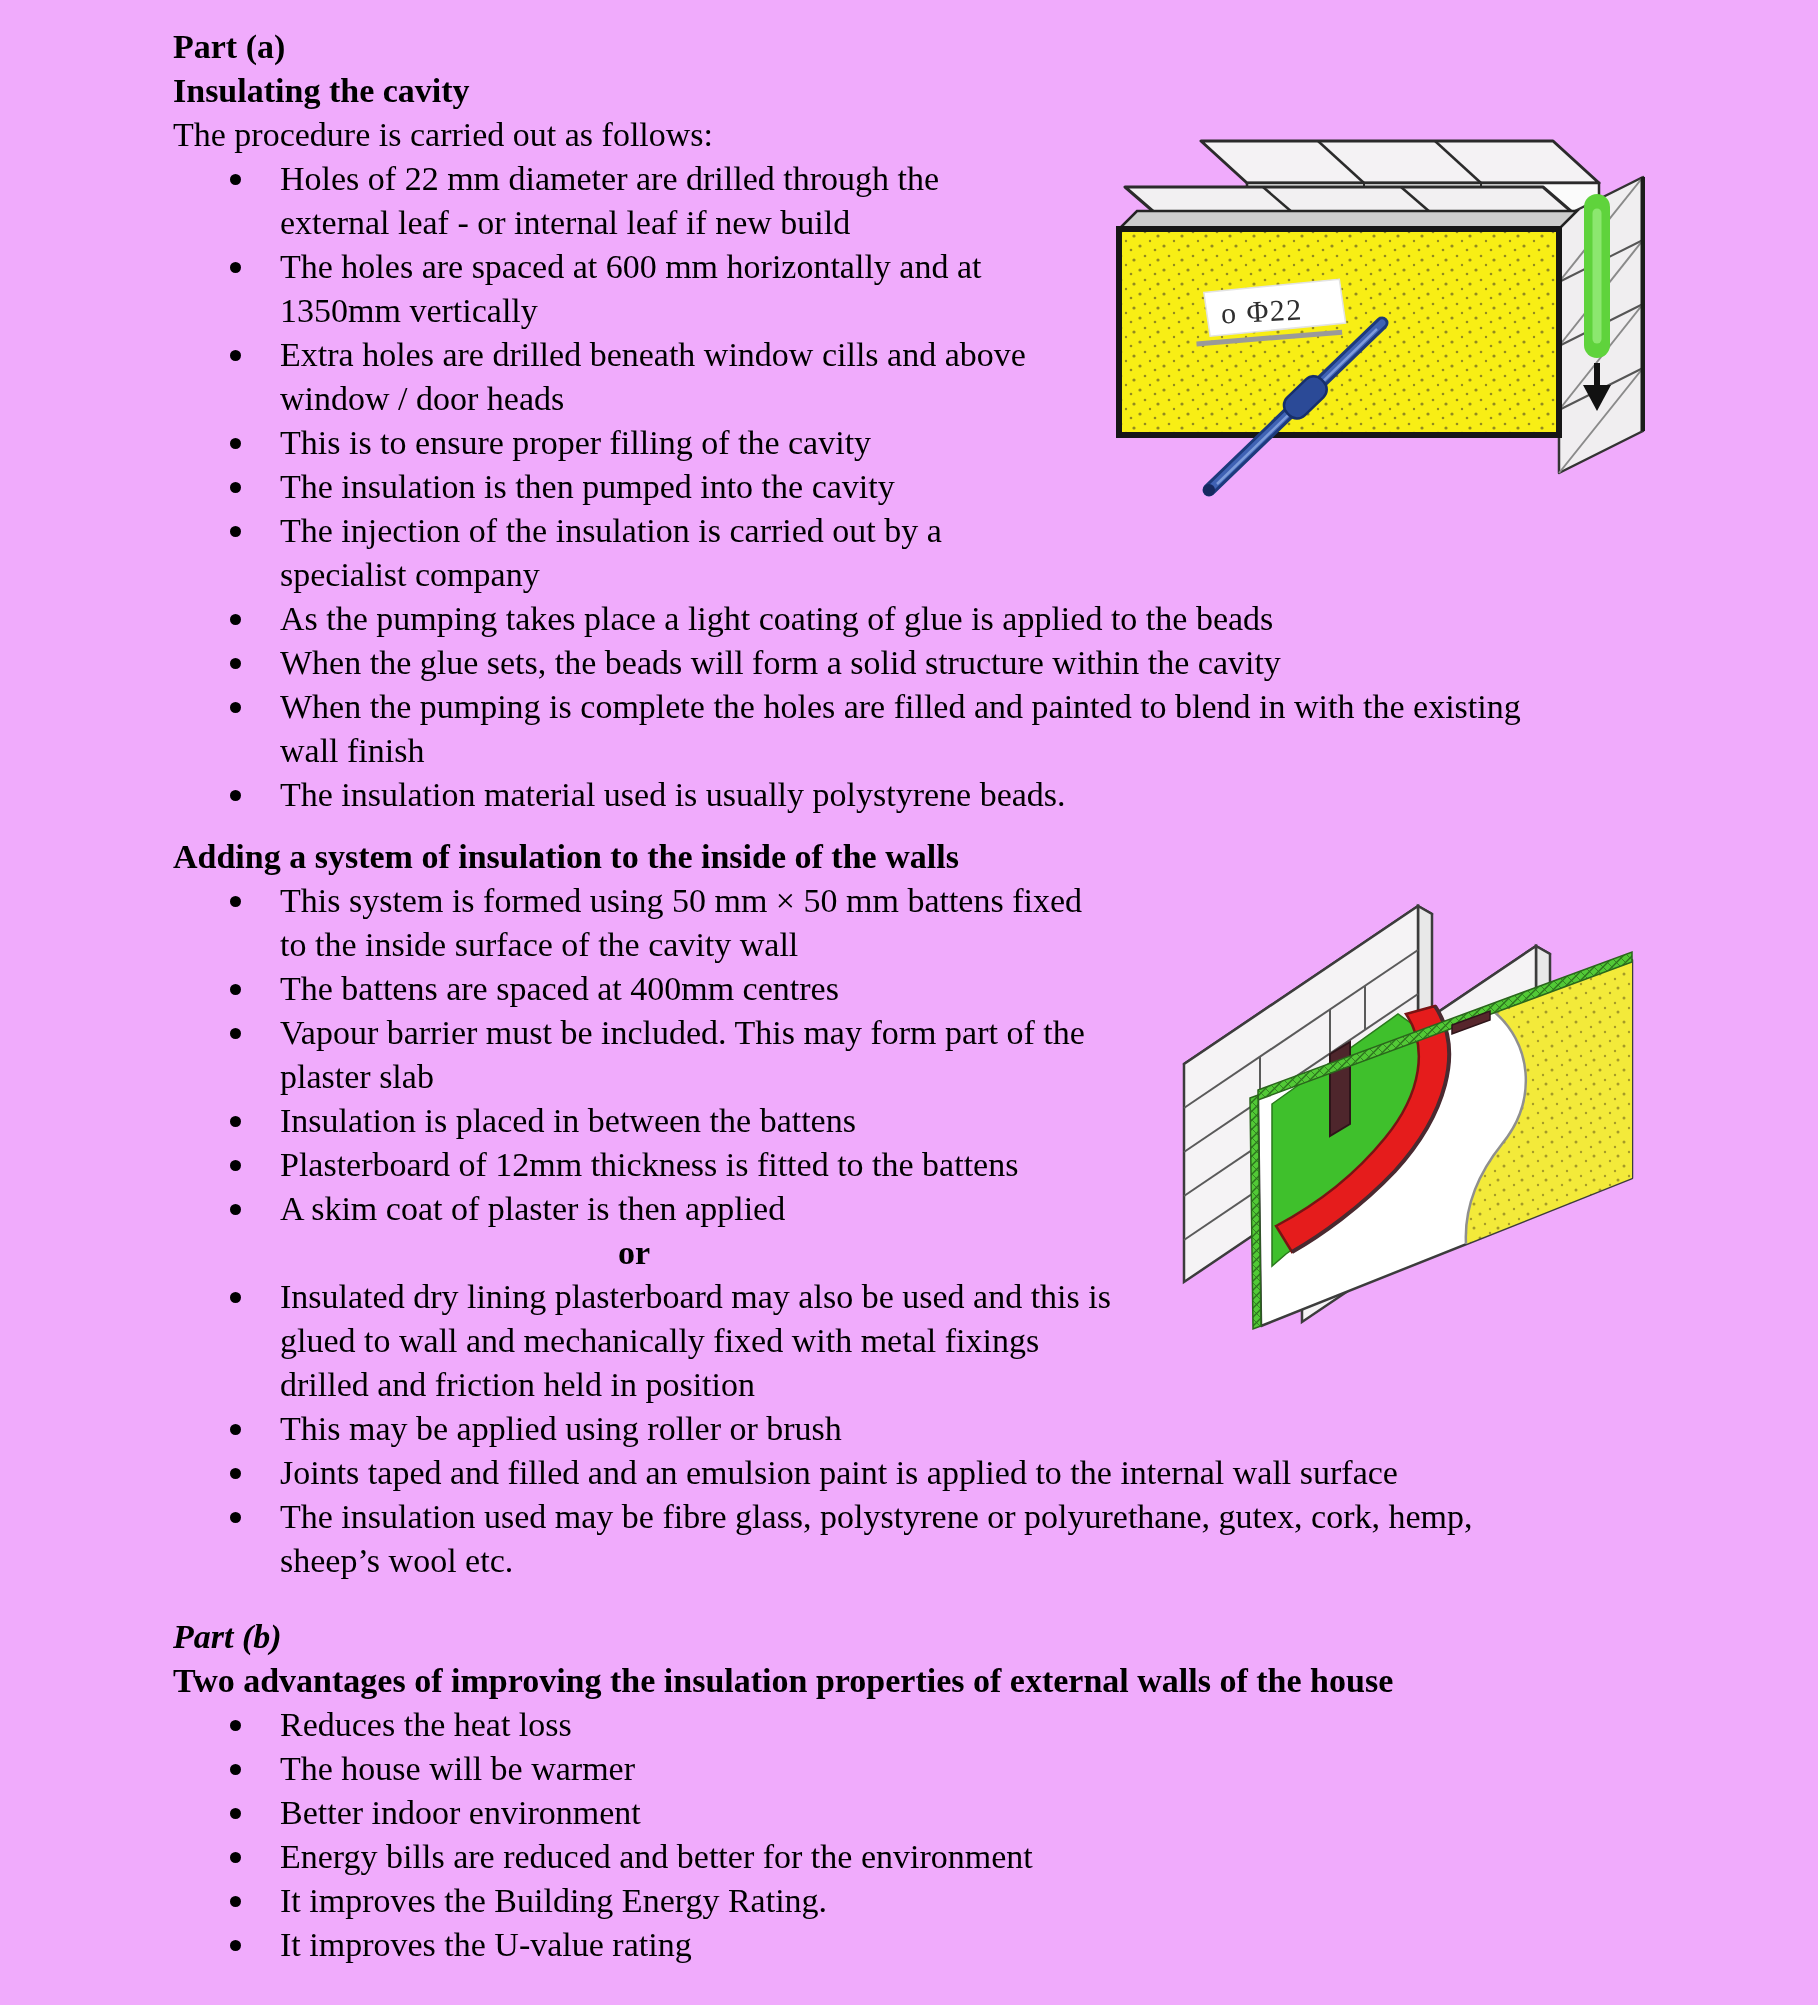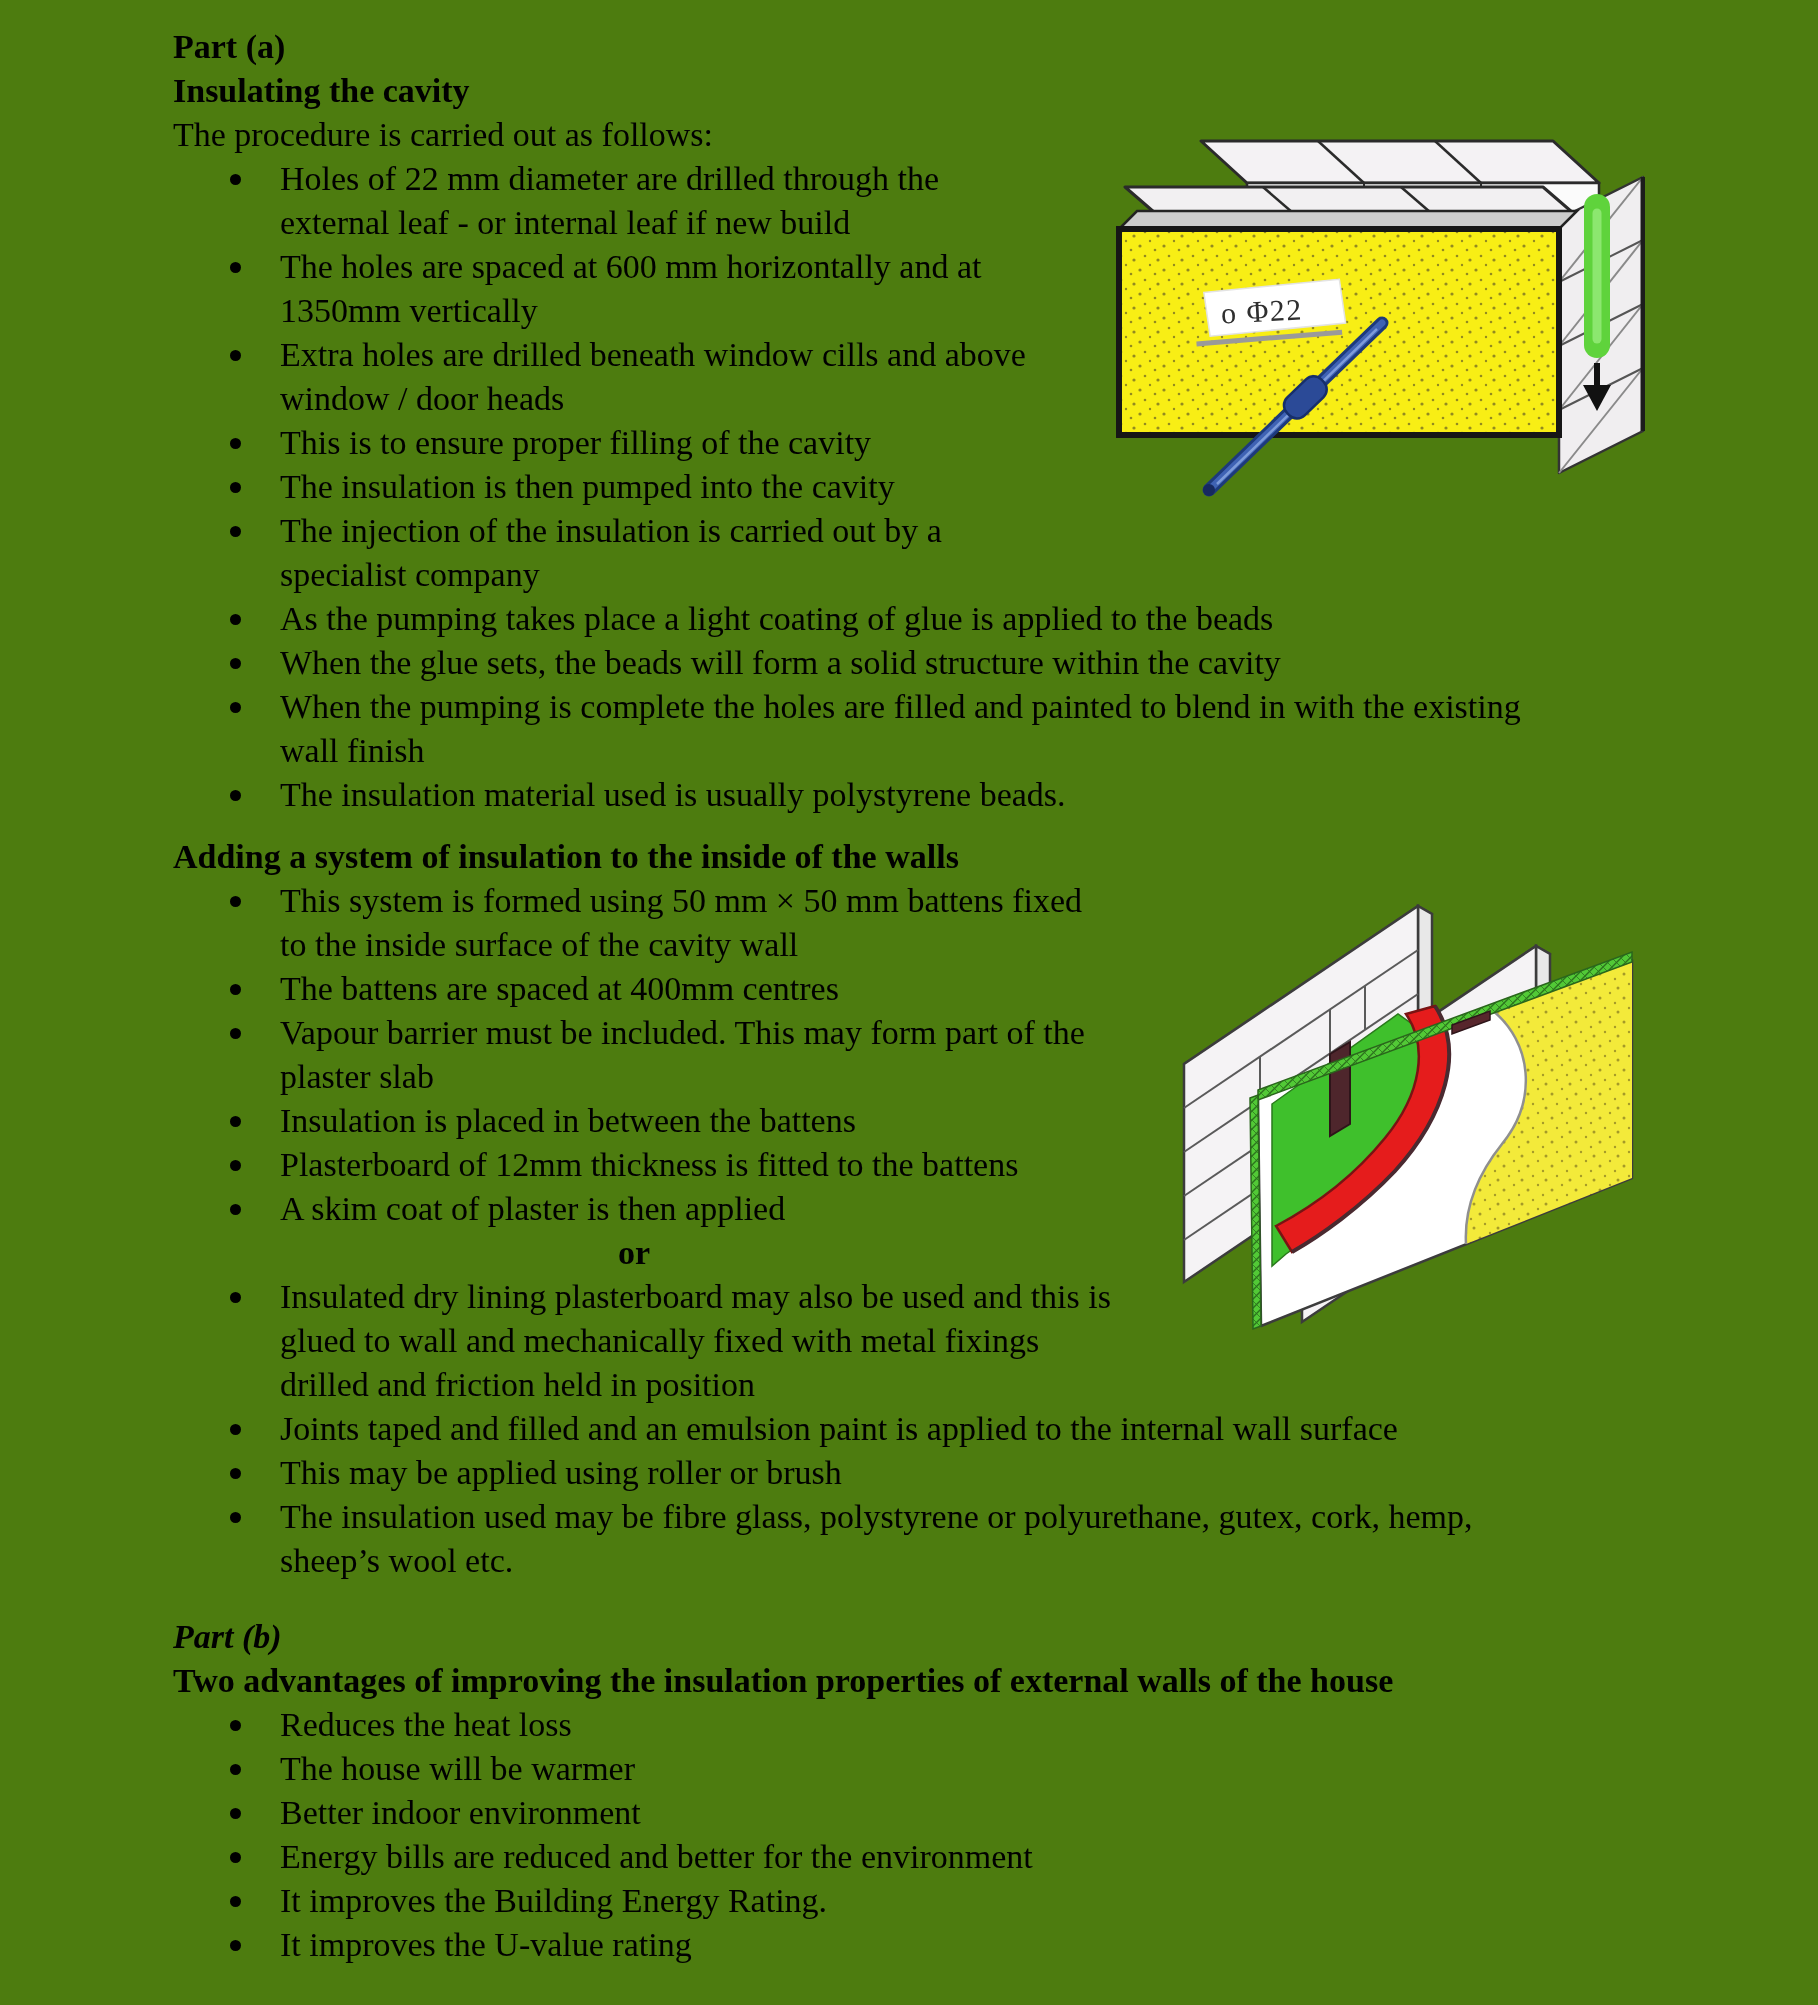--- a/index.html
+++ b/index.html
@@ -1,19 +1,19 @@
 <!DOCTYPE html>
 <html><head>
 <meta charset="utf-8">
 <style>
   html,body { margin:0; padding:0; }
   .page {
     position:relative;
     width:1818px; height:2005px;
-    background:#4d7c0f;
+    background:#f0abfc;
     font-family:"Liberation Serif", serif;
     font-size:34px; line-height:44px; color:#000;
     overflow:hidden;
   }
   .text-col { position:absolute; left:173px; top:25px; width:1540px; }
   h3, p { margin:0; font-size:34px; line-height:44px; font-weight:normal; }
   h3 { font-weight:bold; }
   ul { margin:0; padding:0; list-style:none; }
   li {
     position:relative;
@@ -70,22 +70,22 @@
 plaster slab</li>
       <li>Insulation is placed in between the battens</li>
       <li>Plasterboard of 12mm thickness is fitted to the battens</li>
       <li>A skim coat of plaster is then applied</li>
     </ul>
     <div class="or-line">or</div>
     <ul>
       <li>Insulated dry lining plasterboard may also be used and this is
 glued to wall and mechanically fixed with metal fixings
 drilled and friction held in position</li>
+      <li>This may be applied using roller or brush</li>
       <li>Joints taped and filled and an emulsion paint is applied to the internal wall surface</li>
-      <li>This may be applied using roller or brush</li>
       <li>The insulation used may be fibre glass, polystyrene or polyurethane, gutex, cork, hemp,
 sheep’s wool etc.</li>
     </ul>
 
     <h3 class="gap-partb">Part (b)</h3>
     <h3>Two advantages of improving the insulation properties of external walls of the house</h3>
     <ul>
       <li>Reduces the heat loss</li>
       <li>The house will be warmer</li>
       <li>Better indoor environment</li>

